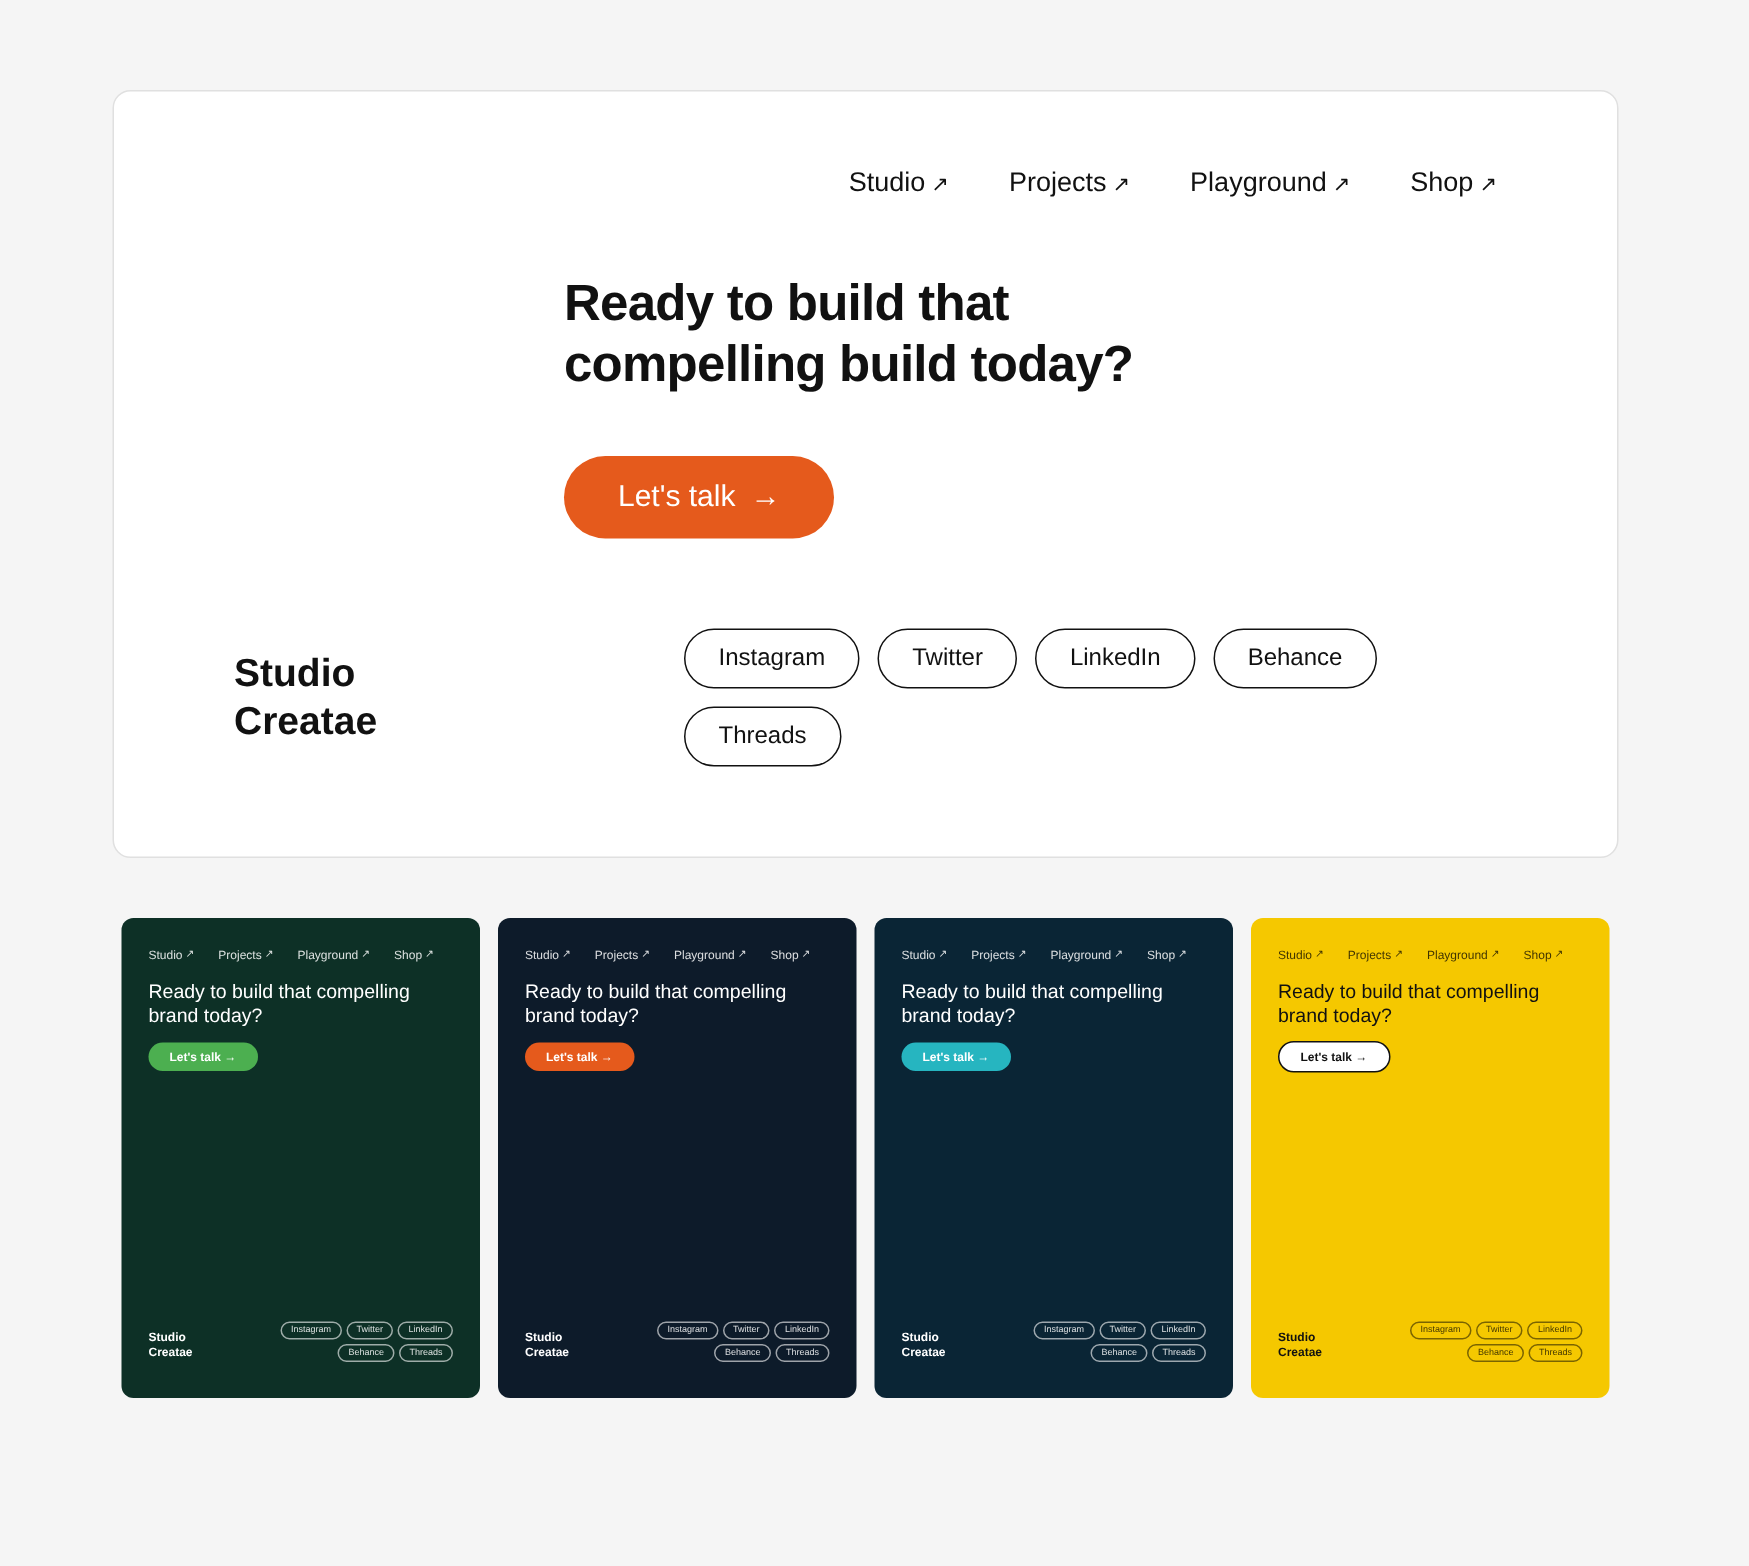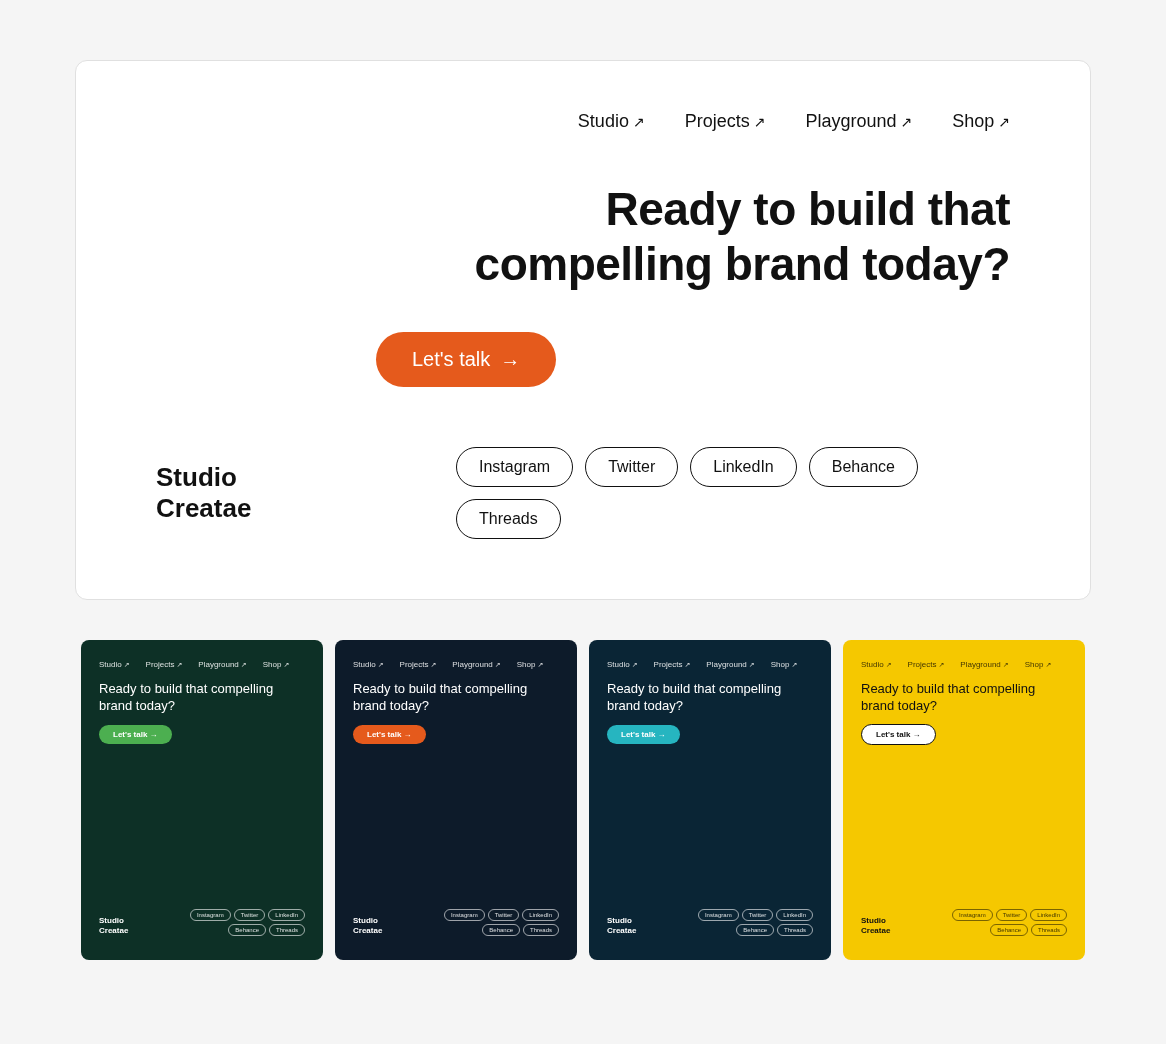--- a/index.html
+++ b/index.html
@@ -4,21 +4,21 @@
   <style>
     * { margin: 0; padding: 0; box-sizing: border-box; }
     body {
       background: #f5f5f5;
       font-family: 'Helvetica Neue', Helvetica, Arial, sans-serif;
       width: 1166px;
       min-height: 1044px;
     }
 
     .page-wrapper {
-      padding: 60px 0 40px 0;
+      padding: 60px 12px 40px 0;
     }
 
     
     .main-card {
       background: #ffffff;
       border: 1px solid #e0e0e0;
       border-radius: 12px;
       margin: 0 75px;
       padding: 0 0 60px 0;
       min-height: 500px;
@@ -46,27 +46,26 @@
     .nav-link .arrow {
       font-size: 14px;
     }
 
     
     .hero {
       padding: 10px 80px 60px 300px;
     }
 
     .hero-title {
-      font-size: 46px;
+      font-size: 34px;
       font-weight: 600;
       color: #111;
       line-height: 1.2;
       margin-bottom: 40px;
       letter-spacing: -0.5px;
-      text-align: right;
     }
 
     .cta-button {
       background: #e55a1c;
       color: #fff;
       border: none;
       border-radius: 50px;
       padding: 16px 36px;
       font-size: 20px;
       font-weight: 500;
@@ -283,21 +282,21 @@
       </a>
       <a class="nav-link">
         <span>Shop</span>
         <span class="arrow">↗</span>
       </a>
     </nav>
 
     <div class="hero">
       <h1 class="hero-title">
         <span>Ready to build that</span><br>
-        <span>compelling brand today?</span>
+        <span>compelling build today?</span>
       </h1>
       <button class="cta-button">
         <span>Let's talk</span>
         <span class="arrow">→</span>
       </button>
     </div>
 
     <div class="card-footer">
       <div class="logo-area">
         <div class="logo-text">

